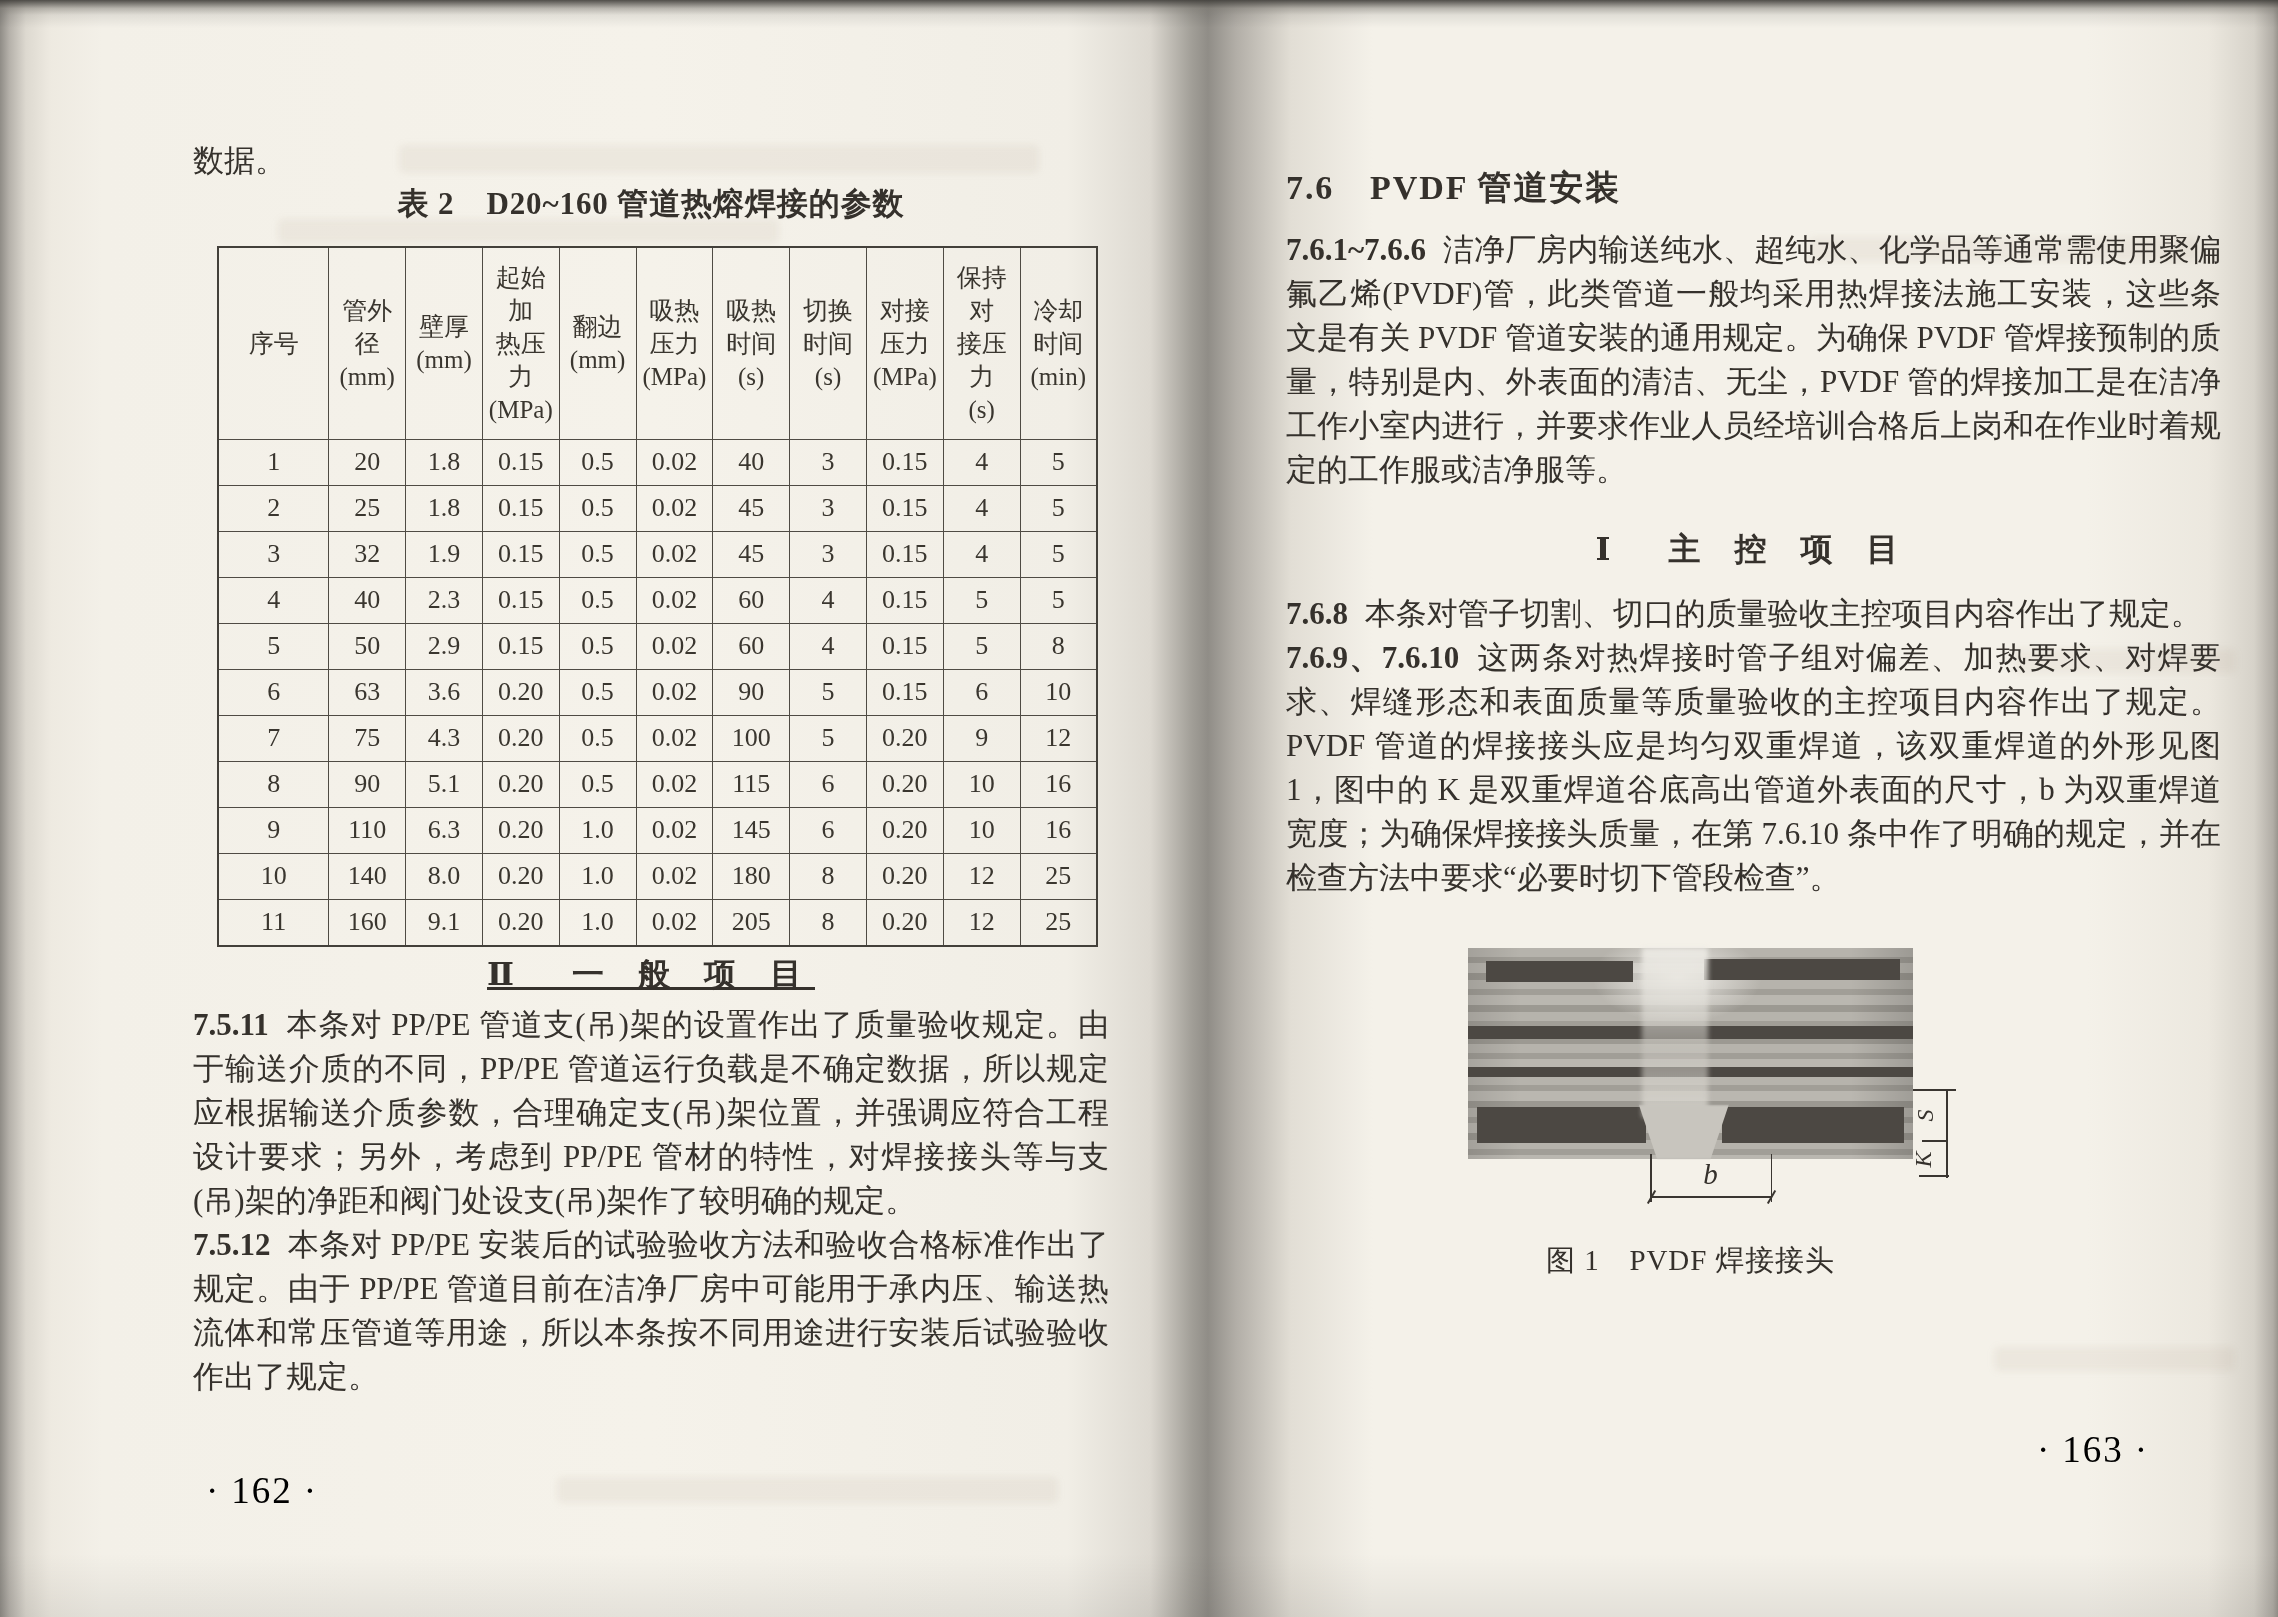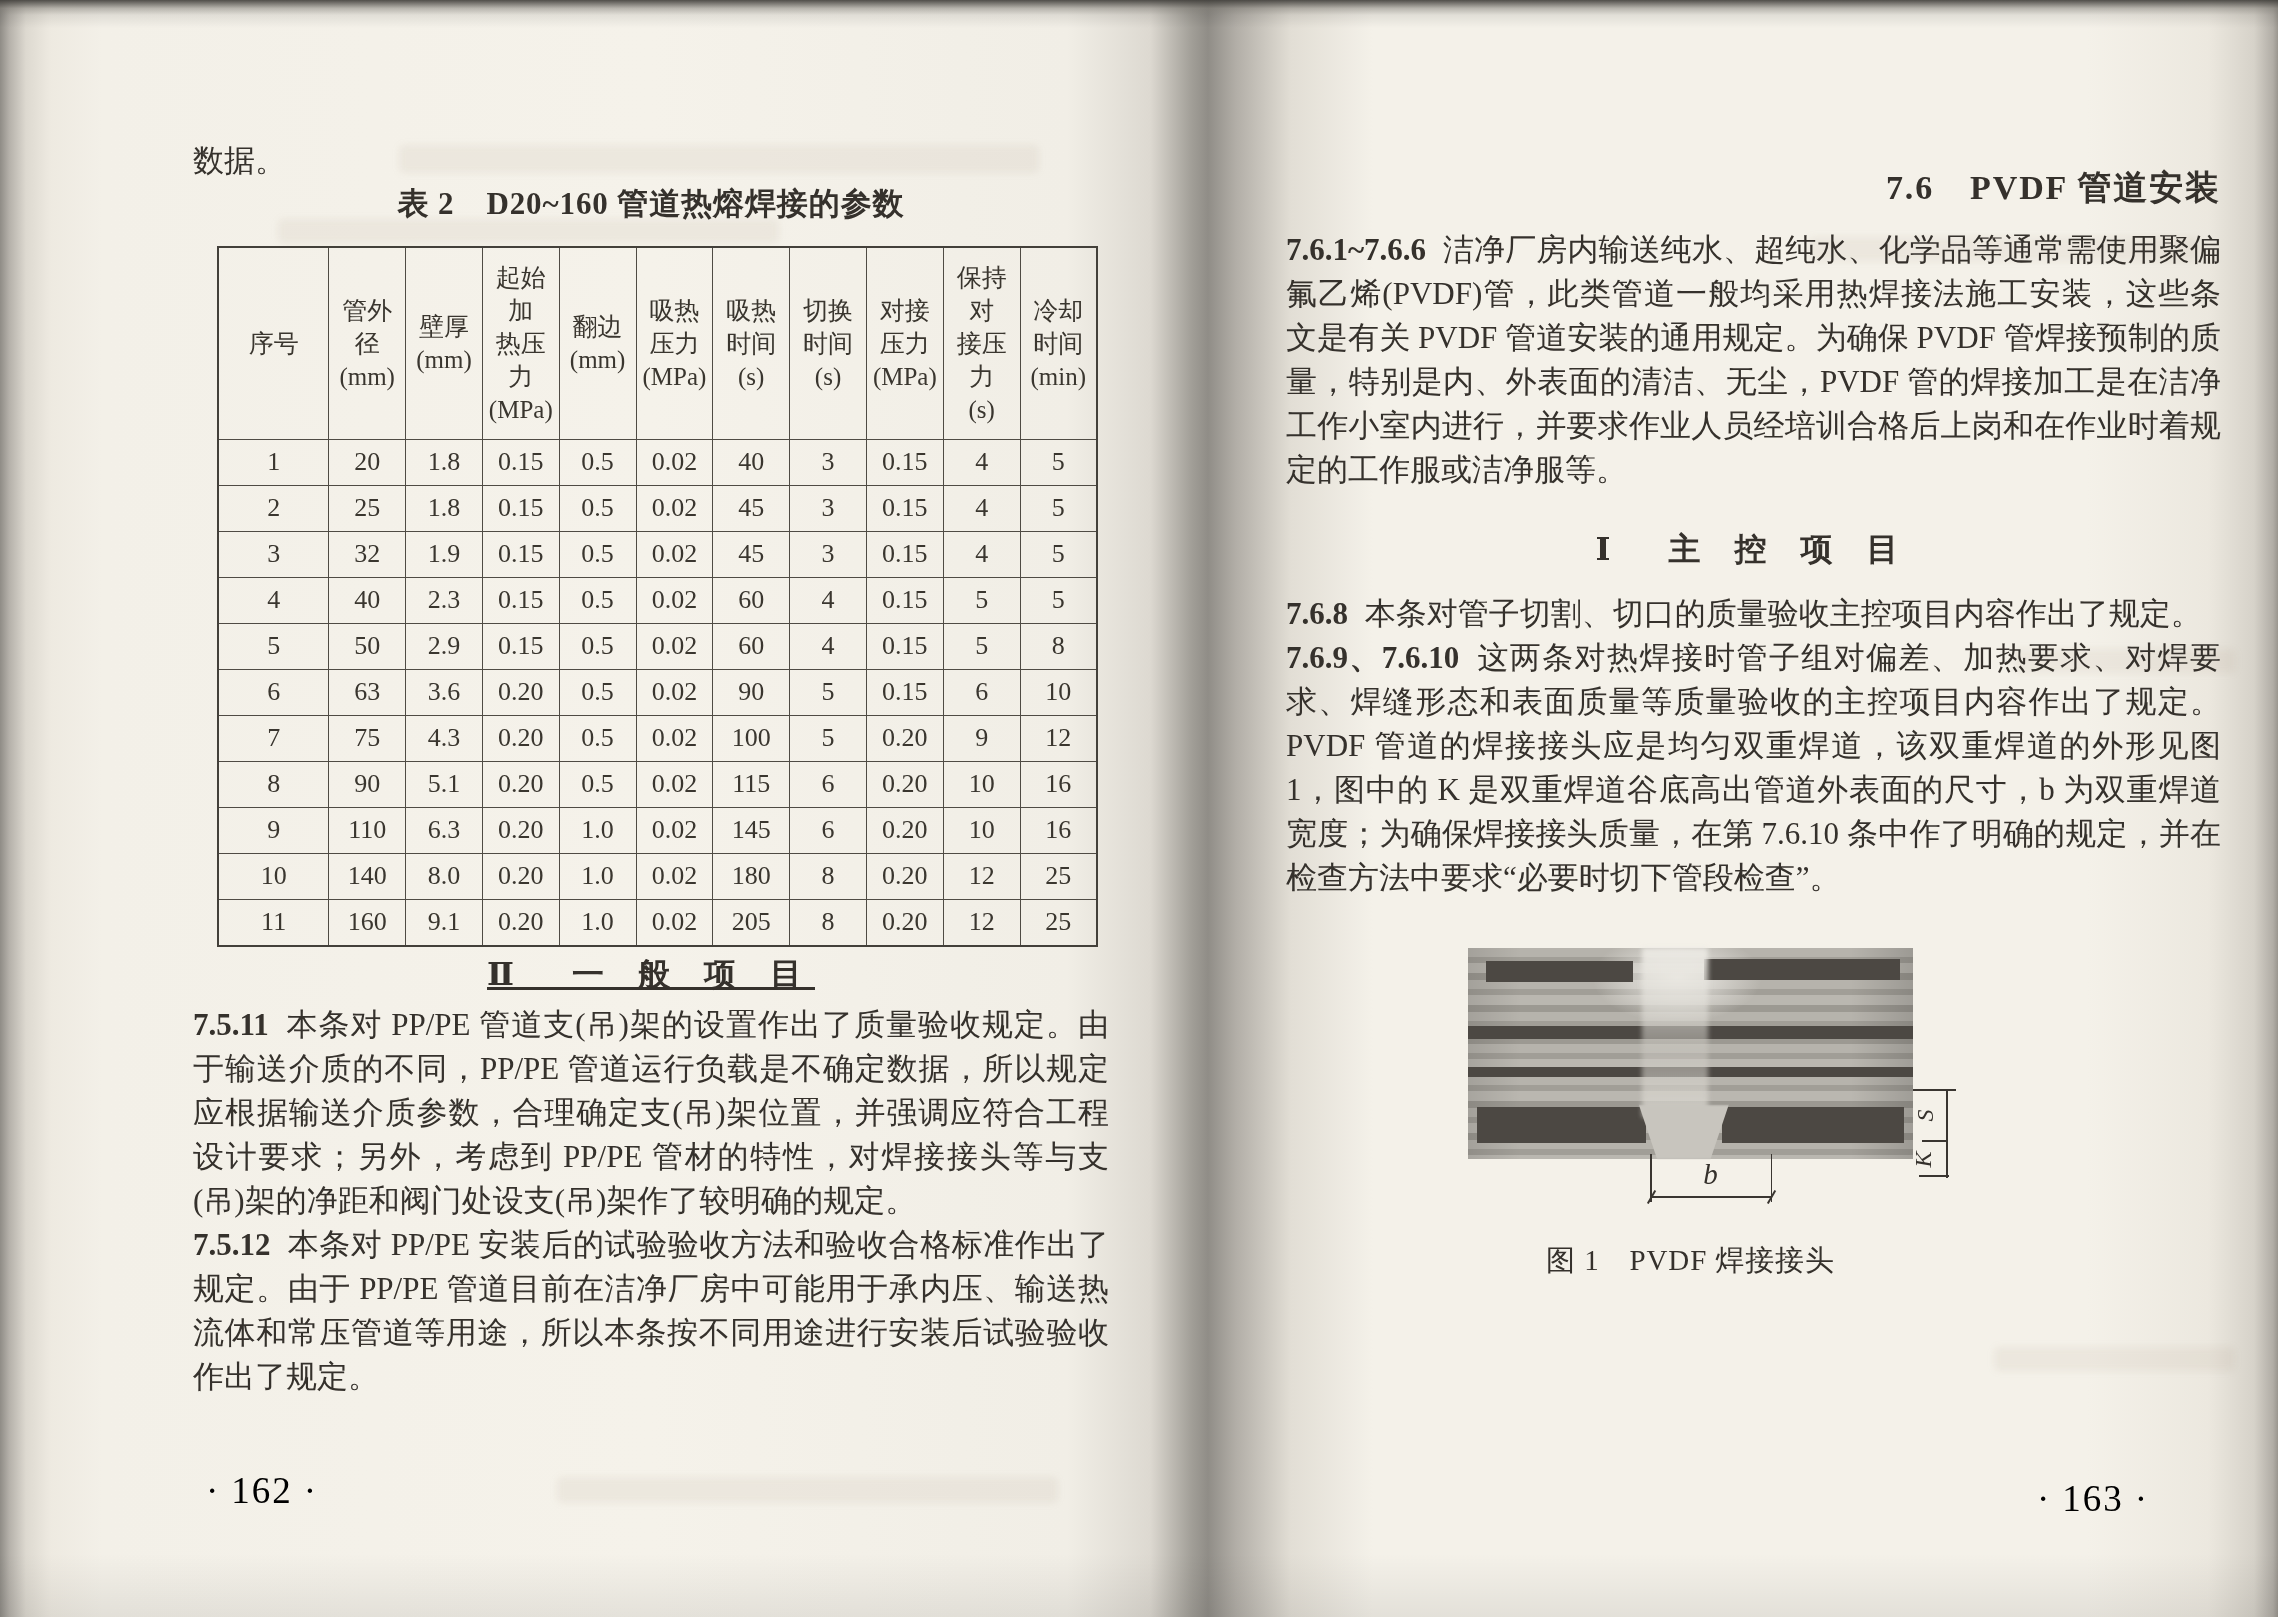--- a/index.html
+++ b/index.html
@@ -28,21 +28,21 @@
   
   .page-left{position:absolute;left:193px;top:139px;width:916px;}
   .page-right{position:absolute;left:1286px;top:167px;width:935px;}
   .body-text{font-size:31px;line-height:44px;text-align:justify;margin:0;}
   .pnum{font-weight:bold;margin-right:16.7px;white-space:nowrap;}
   .intro{font-size:31px;line-height:44px;margin:0 0 1.9px 0;}
   .table-title{font-size:31px;font-weight:bold;text-align:center;letter-spacing:0.9px;margin:1.9px 0 24px 0;line-height:37px;}
   .section-heading{font-size:32px;font-weight:bold;text-align:center;letter-spacing:13px;line-height:41px;}
   .sh-left{margin:7.4px 0 7.4px 0;text-decoration:underline;}
   .sh-right{margin:37px 0 22px 0;}
-  .main-heading{font-size:34px;font-weight:bold;text-align:right;letter-spacing:1.9px;line-height:41px;margin:0 0 20.4px 0;}
+  .main-heading{font-size:34px;font-weight:bold;text-align:left;letter-spacing:1.9px;line-height:41px;margin:0 0 20.4px 0;}
 
   
   table.params{
     width:881px;margin:0 0 0 24px;border-collapse:collapse;table-layout:fixed;
     border:2.8px solid #43403a;
   }
   table.params th,table.params td{
     border:1.9px solid #4f4b44;text-align:center;vertical-align:middle;
     font-weight:normal;color:#3a362f;
   }
@@ -87,21 +87,21 @@
   .kt2{left:9.3px;top:58%;width:26px;height:1.9px;}
   .kt3{left:5.6px;top:104%;width:30px;height:1.9px;}
   .kslabel{position:absolute;font-style:italic;font-size:24px;transform:rotate(-90deg);color:#35312c;}
   .slabel{left:5.6px;top:8%;}
   .klabel{left:1.9px;top:66%;}
   .fig-caption{font-size:29px;text-align:center;margin-top:24px;line-height:33px;letter-spacing:0.9px;}
 
   .para-after-fig{margin-top:24px;}
   .page-number{position:absolute;font-size:37px;color:#000000;letter-spacing:1.9px;}
   .pn-left{left:206px;top:1469px;}
-  .pn-right{left:2037px;top:1477px;}
+  .pn-right{left:2037px;top:1428px;}
 </style>
 </head>
 <body>
 
 <div class="scan"></div>
 
 <div class="ghost" style="left:399px;top:145px;width:640px;height:28px;"></div>
 <div class="ghost" style="left:278px;top:219px;width:501px;height:24px;"></div>
 <div class="ghost" style="left:557px;top:1477px;width:501px;height:26px;"></div>
 <div class="ghost" style="left:1809px;top:237px;width:390px;height:24px;"></div>

